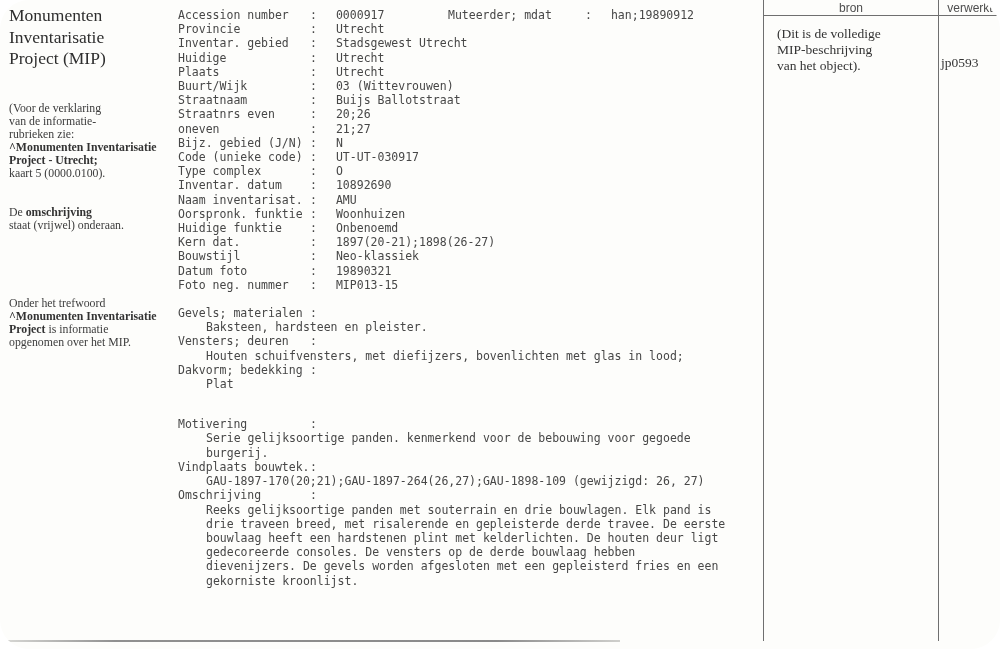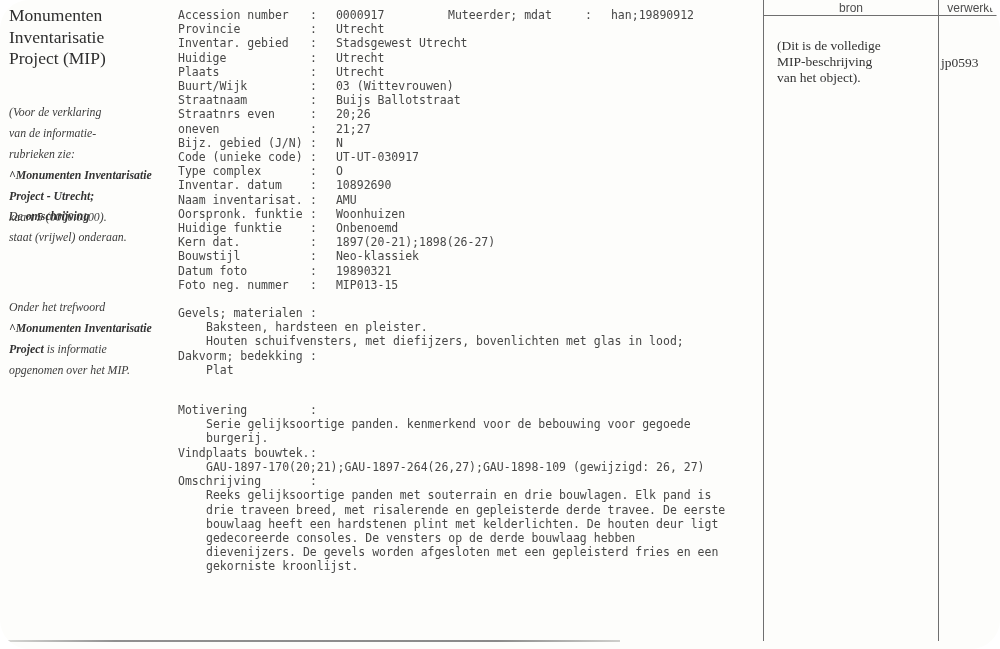--- a/index.html
+++ b/index.html
@@ -10,21 +10,21 @@
     border-radius:29px;
   }
 
   
   .sidebar{position:absolute;left:9px;top:0;width:172px;height:649px;}
   .doc-title{
     position:absolute;left:0;top:5px;
     font-size:17.5px;line-height:21.5px;color:#2e2e2e;
     white-space:pre-line;
   }
-  .note{position:absolute;left:0;width:172px;font-size:11.8px;line-height:21px;color:#3c3c3c;font-style:italic;}
+  .note{position:absolute;left:0;width:172px;font-size:11.8px;line-height:13px;color:#3c3c3c;}
   .n1{top:102px}
   .n2{top:206px}
   .n3{top:297px}
   .pre{white-space:pre-line}
   .block{display:block}
   b{font-weight:bold;color:#333;}
 
   
   .record{
     position:absolute;left:178px;top:8px;width:586px;
@@ -49,21 +49,21 @@
   .st-divider{position:absolute;left:174px;top:0;bottom:0;width:1px;background:#6f6f6f;}
   .st-underline{position:absolute;left:0;right:0;top:15px;height:1px;background:#6f6f6f;}
   .st-header{
     position:absolute;top:1px;text-align:center;
     font-family:"Liberation Sans", sans-serif;
     font-size:12px;color:#4e4e4e;
   }
   .st-h1{left:0;width:174px;}
   .st-h2{left:175px;right:0;}
   .st-note{
-    position:absolute;left:13px;top:38px;width:150px;
+    position:absolute;left:13px;top:26px;width:150px;
     font-size:13.5px;line-height:15.8px;color:#333;
     white-space:pre-line;
   }
   .st-code{position:absolute;left:177px;top:55px;font-size:13.5px;color:#333;}
 
   
   .bottom-line{
     position:absolute;left:4px;top:640px;width:616px;height:2px;
     background:linear-gradient(to right,#d8d8d5,#909090 18%,#8a8a8a 80%,#cfcfcc);
   }
@@ -129,20 +129,21 @@
         <div class="row"><span class="lbl">Datum foto</span><span class="colon">:</span><span class="val">19890321</span></div>
         <div class="row"><span class="lbl">Foto neg. nummer</span><span class="colon">:</span><span class="val">MIP013-15</span></div>
       </div>
 
     <div id="record-sections" class="sections">
         <div class="section">
           <div class="row"><span class="lbl">Gevels; materialen</span><span class="colon">:</span></div>
           <div class="sec-line">Baksteen, hardsteen en pleister.</div>
         </div>
         <div class="section">
+          <div class="row"><span class="lbl">Vensters; deuren</span><span class="colon">:</span></div>
           <div class="sec-line">Houten schuifvensters, met diefijzers, bovenlichten met glas in lood;</div>
         </div>
         <div class="section">
           <div class="row"><span class="lbl">Dakvorm; bedekking</span><span class="colon">:</span></div>
           <div class="sec-line">Plat</div>
         </div>
         <div class="section gap">
           <div class="row"><span class="lbl">Motivering</span><span class="colon">:</span></div>
           <div class="sec-line">Serie gelijksoortige panden. kenmerkend voor de bebouwing voor gegoede</div>
           <div class="sec-line">burgerij.</div>

